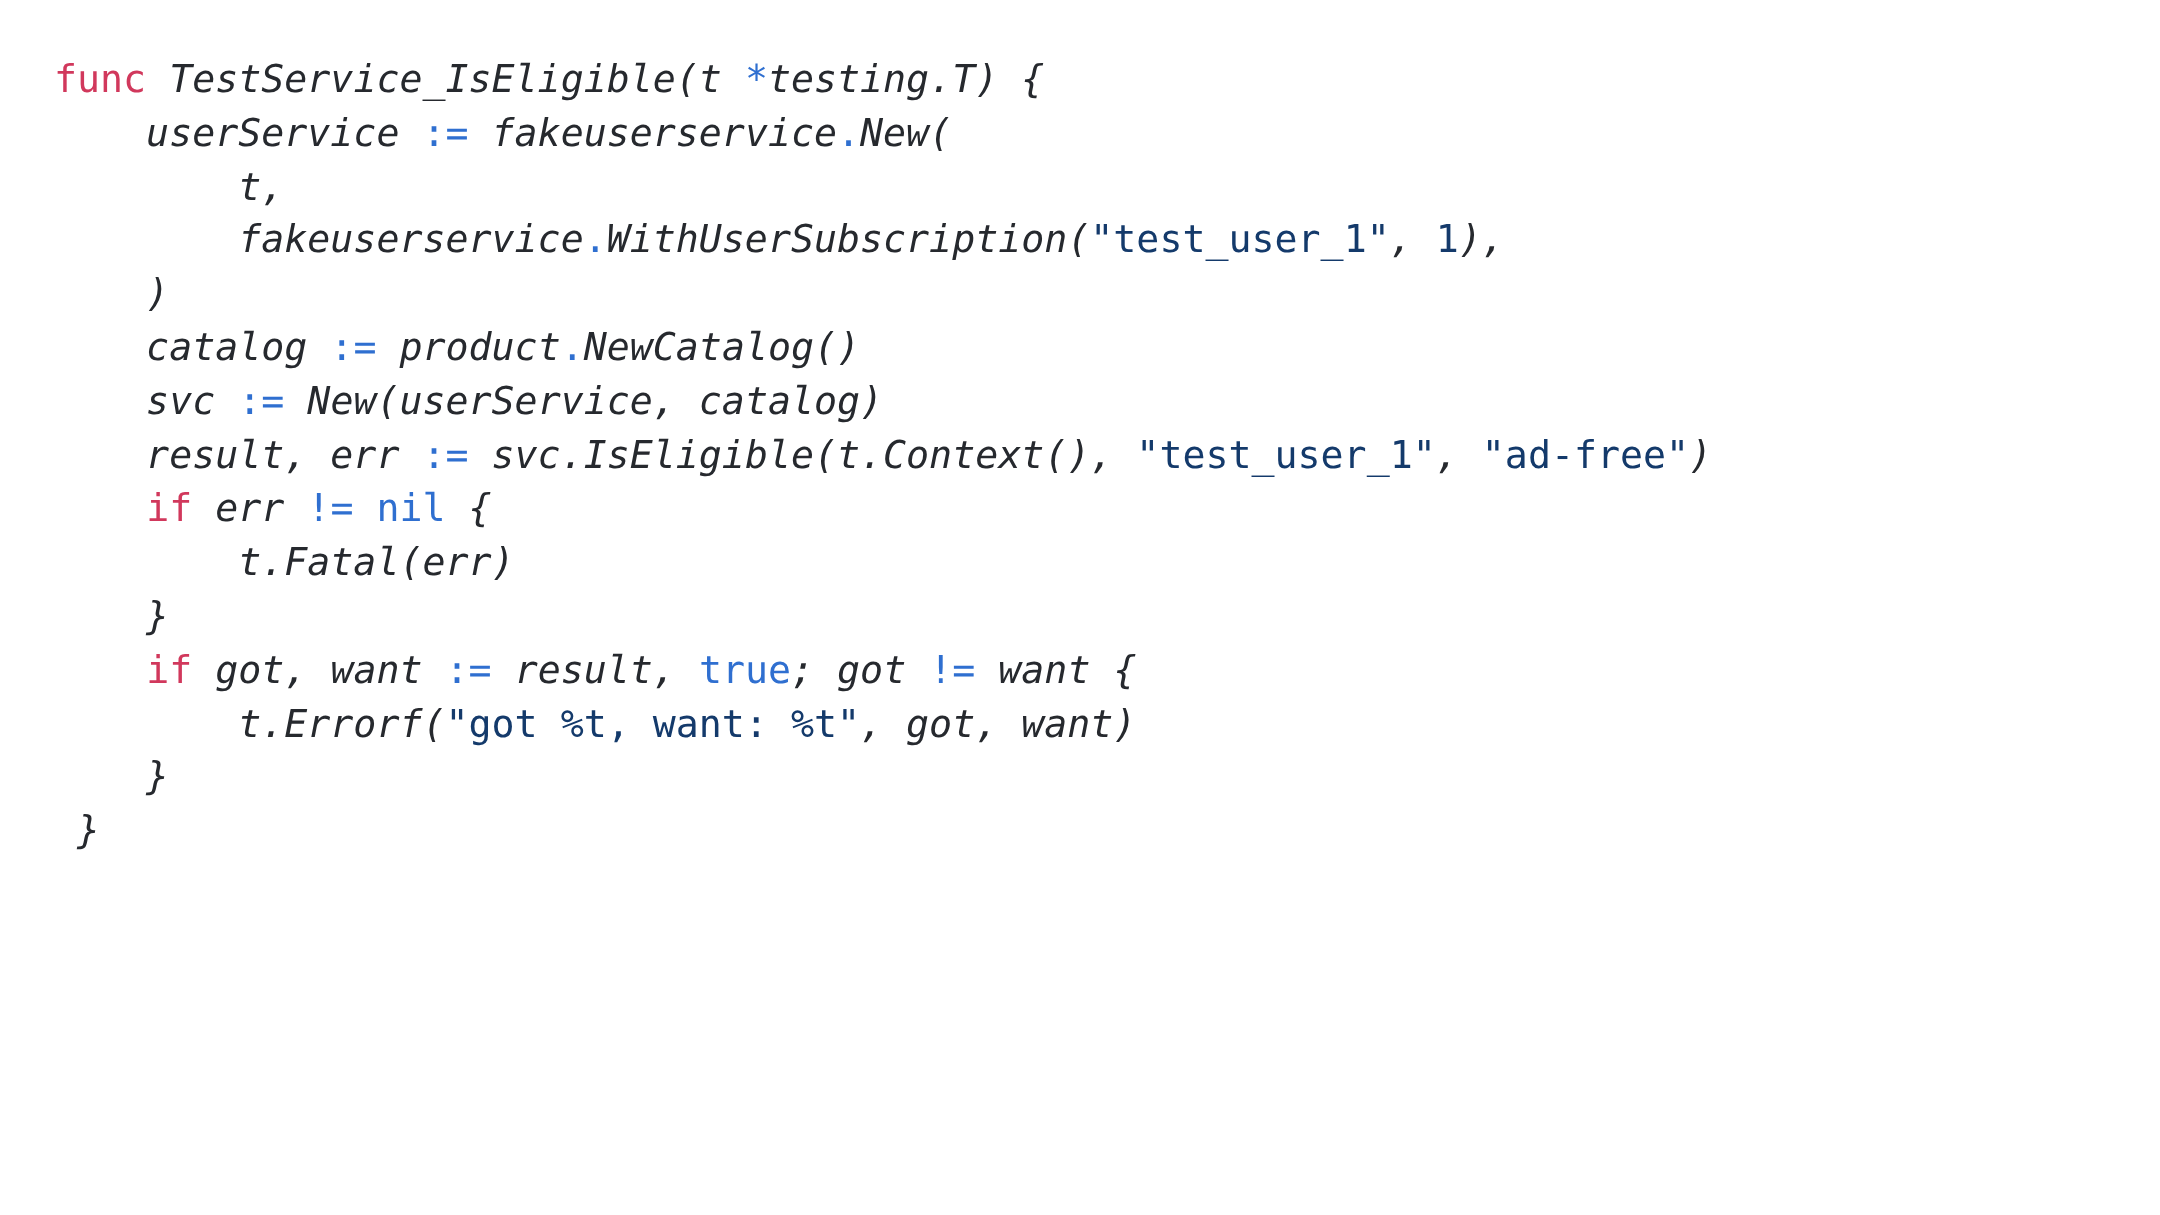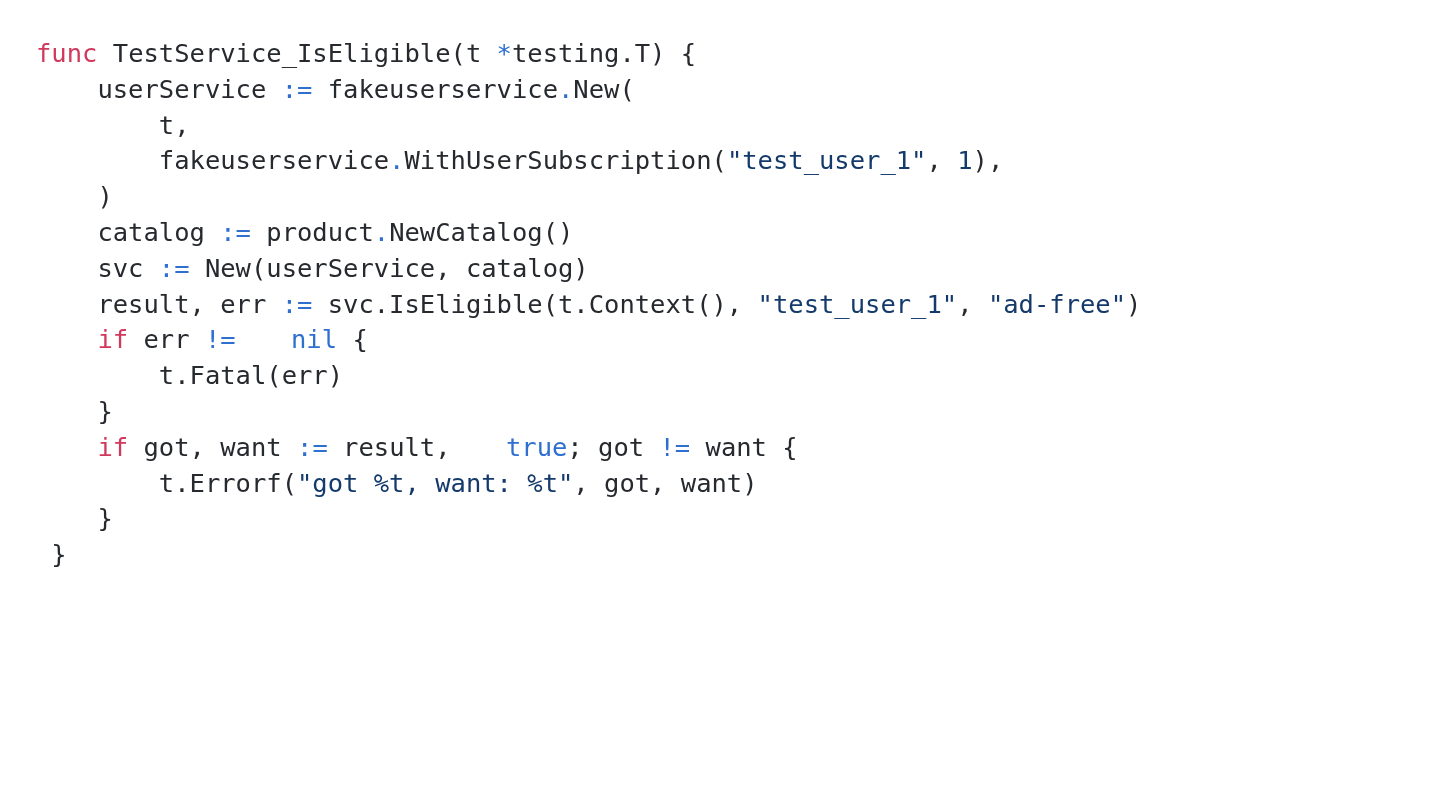--- a/index.html
+++ b/index.html
@@ -25,22 +25,22 @@
     font-weight: 400;
     -webkit-font-smoothing: antialiased;
   }
   .ln {
     display: block;
     white-space: pre;
     height: 35.8px;
   }
   .tok-kw      { color: #d1385c; }
   .tok-op      { color: #2f6fd0; }
-  .tok-lit     { color: #2f6fd0; margin-left: 40px; }
+  .tok-lit     { color: #2f6fd0; }
   .tok-str     { color: #143a6b; }
   .tok-num     { color: #143a6b; }
   .tok-sel     { color: #2f6fd0; }
-  .tok-plain   { color: #26292e; }
+  .tok-plain   { color: #26292e; font-style: italic; }
 </style>
 </head>
 <body style="background: rgb(255, 255, 255);">
 
 <div id="code-block" style="background: rgb(255, 255, 255); color: rgb(38, 41, 46);"><span class="ln"><span class="tok-kw" style="color: rgb(209, 56, 92);">func</span><span class="tok-plain" style="color: rgb(38, 41, 46);"> TestService_IsEligible(t </span><span class="tok-op" style="color: rgb(47, 111, 208);">*</span><span class="tok-plain" style="color: rgb(38, 41, 46);">testing.T) {</span></span><span class="ln"><span class="tok-plain" style="color: rgb(38, 41, 46);">    userService </span><span class="tok-op" style="color: rgb(47, 111, 208);">:=</span><span class="tok-plain" style="color: rgb(38, 41, 46);"> fakeuserservice</span><span class="tok-sel" style="color: rgb(47, 111, 208);">.</span><span class="tok-plain" style="color: rgb(38, 41, 46);">New(</span></span><span class="ln"><span class="tok-plain" style="color: rgb(38, 41, 46);">        t,</span></span><span class="ln"><span class="tok-plain" style="color: rgb(38, 41, 46);">        fakeuserservice</span><span class="tok-sel" style="color: rgb(47, 111, 208);">.</span><span class="tok-plain" style="color: rgb(38, 41, 46);">WithUserSubscription(</span><span class="tok-str" style="color: rgb(20, 58, 107);">"test_user_1"</span><span class="tok-plain" style="color: rgb(38, 41, 46);">, </span><span class="tok-num" style="color: rgb(20, 58, 107);">1</span><span class="tok-plain" style="color: rgb(38, 41, 46);">),</span></span><span class="ln"><span class="tok-plain" style="color: rgb(38, 41, 46);">    )</span></span><span class="ln"><span class="tok-plain" style="color: rgb(38, 41, 46);">    catalog </span><span class="tok-op" style="color: rgb(47, 111, 208);">:=</span><span class="tok-plain" style="color: rgb(38, 41, 46);"> product</span><span class="tok-sel" style="color: rgb(47, 111, 208);">.</span><span class="tok-plain" style="color: rgb(38, 41, 46);">NewCatalog()</span></span><span class="ln"><span class="tok-plain" style="color: rgb(38, 41, 46);">    svc </span><span class="tok-op" style="color: rgb(47, 111, 208);">:=</span><span class="tok-plain" style="color: rgb(38, 41, 46);"> New(userService, catalog)</span></span><span class="ln"><span class="tok-plain" style="color: rgb(38, 41, 46);">    result, err </span><span class="tok-op" style="color: rgb(47, 111, 208);">:=</span><span class="tok-plain" style="color: rgb(38, 41, 46);"> svc.IsEligible(t.Context(), </span><span class="tok-str" style="color: rgb(20, 58, 107);">"test_user_1"</span><span class="tok-plain" style="color: rgb(38, 41, 46);">, </span><span class="tok-str" style="color: rgb(20, 58, 107);">"ad-free"</span><span class="tok-plain" style="color: rgb(38, 41, 46);">)</span></span><span class="ln"><span class="tok-plain" style="color: rgb(38, 41, 46);">    </span><span class="tok-kw" style="color: rgb(209, 56, 92);">if</span><span class="tok-plain" style="color: rgb(38, 41, 46);"> err </span><span class="tok-op" style="color: rgb(47, 111, 208);">!=</span><span class="tok-plain" style="color: rgb(38, 41, 46);"> </span><span class="tok-lit" style="color: rgb(47, 111, 208);">nil</span><span class="tok-plain" style="color: rgb(38, 41, 46);"> {</span></span><span class="ln"><span class="tok-plain" style="color: rgb(38, 41, 46);">        t.Fatal(err)</span></span><span class="ln"><span class="tok-plain" style="color: rgb(38, 41, 46);">    }</span></span><span class="ln"><span class="tok-plain" style="color: rgb(38, 41, 46);">    </span><span class="tok-kw" style="color: rgb(209, 56, 92);">if</span><span class="tok-plain" style="color: rgb(38, 41, 46);"> got, want </span><span class="tok-op" style="color: rgb(47, 111, 208);">:=</span><span class="tok-plain" style="color: rgb(38, 41, 46);"> result, </span><span class="tok-lit" style="color: rgb(47, 111, 208);">true</span><span class="tok-plain" style="color: rgb(38, 41, 46);">; got </span><span class="tok-op" style="color: rgb(47, 111, 208);">!=</span><span class="tok-plain" style="color: rgb(38, 41, 46);"> want {</span></span><span class="ln"><span class="tok-plain" style="color: rgb(38, 41, 46);">        t.Errorf(</span><span class="tok-str" style="color: rgb(20, 58, 107);">"got %t, want: %t"</span><span class="tok-plain" style="color: rgb(38, 41, 46);">, got, want)</span></span><span class="ln"><span class="tok-plain" style="color: rgb(38, 41, 46);">    }</span></span><span class="ln"><span class="tok-plain" style="color: rgb(38, 41, 46);"> }</span></span></div>
 
 </body></html>

